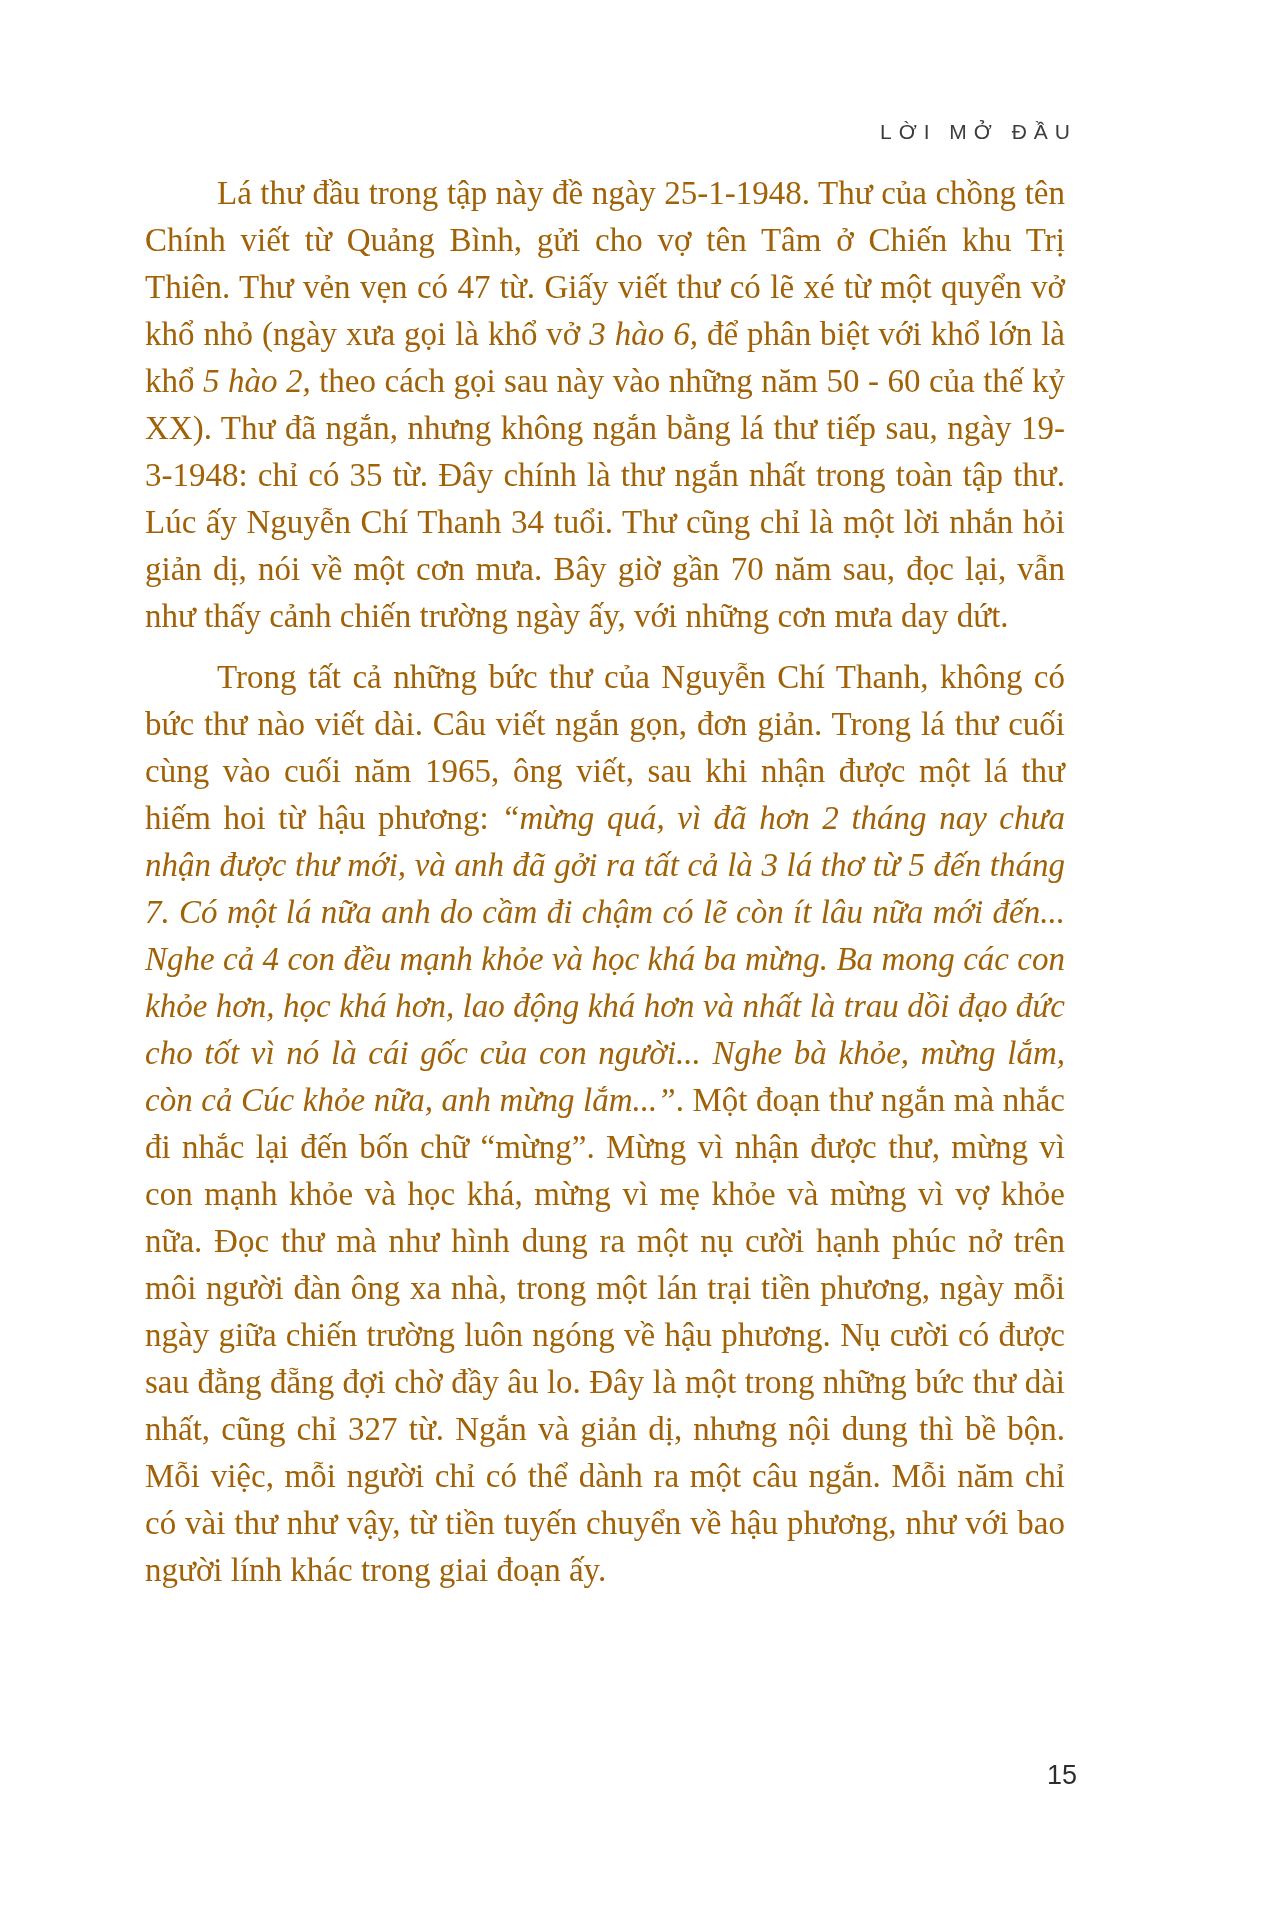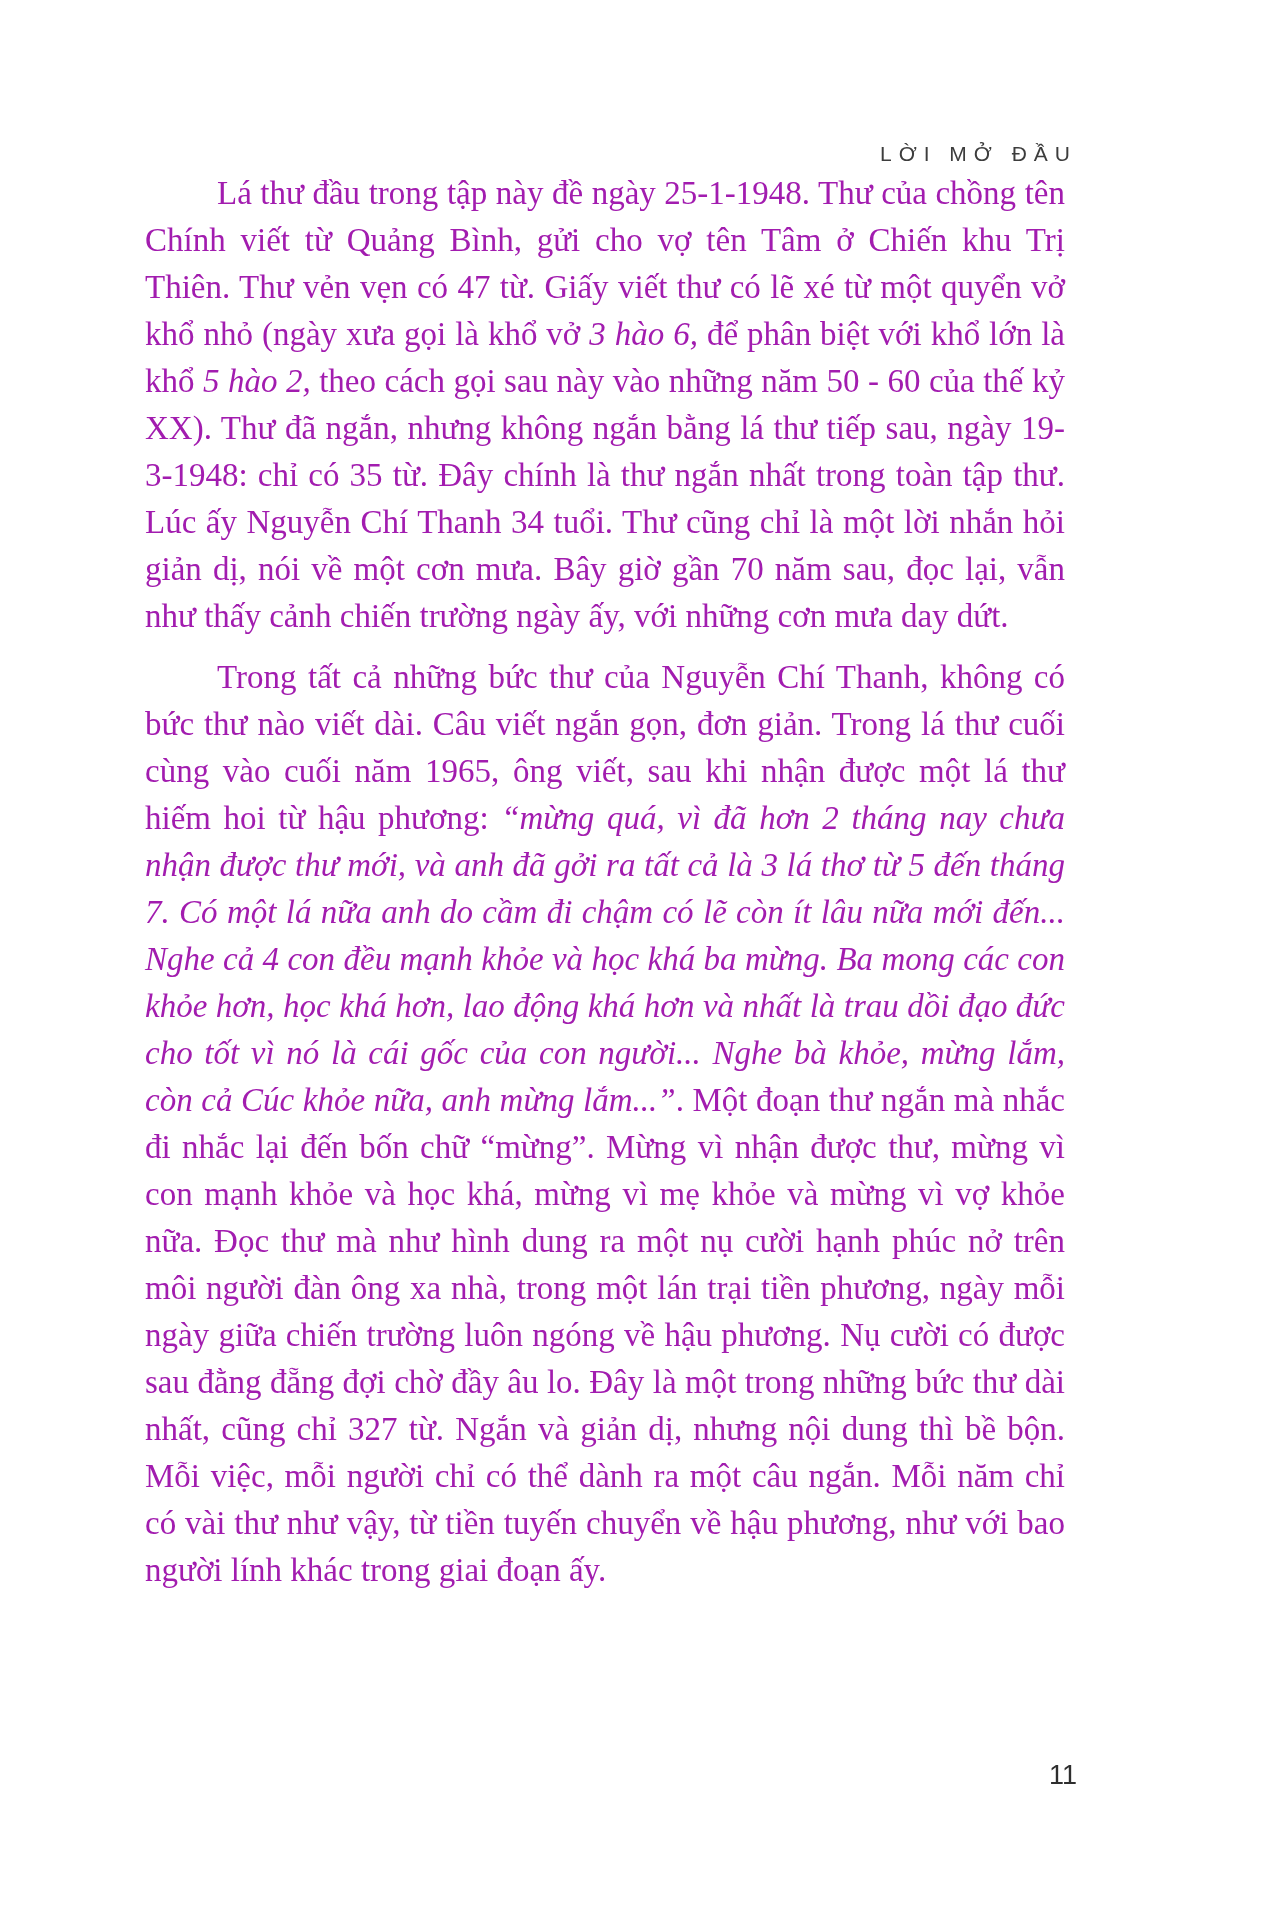--- a/index.html
+++ b/index.html
@@ -10,21 +10,21 @@
   .page {
     position: relative;
     width: 1276px;
     height: 1922px;
     background: #ffffff;
     overflow: hidden;
     font-family: "Liberation Serif", serif;
   }
   .running-head {
     position: absolute;
-    top: 142px;
+    top: 120px;
     left: 145px;
     width: 932px;
     text-align: right;
     font-family: "Liberation Sans", sans-serif;
     font-size: 21px;
     font-weight: 400;
     letter-spacing: 7px;
     color: #3d3d3d;
     white-space: nowrap;
   }
@@ -33,21 +33,21 @@
     top: 170px;
     left: 145px;
     width: 932px;
   }
   .para {
     margin: 0 12px 14px 0;
     font-size: 33px;
     line-height: 47px;
     text-align: justify;
     text-indent: 72px;
-    color: #a21caf;
+    color: #a16207;
   }
   .seg { font-style: normal; }
   .seg.italic { font-style: italic; }
   .page-number {
     position: absolute;
     top: 1760px;
     left: 145px;
     width: 932px;
     text-align: right;
     font-family: "Liberation Sans", sans-serif;
@@ -59,14 +59,14 @@
 <body>
 
 <div class="page">
   <div class="running-head">LỜI MỞ ĐẦU</div>
 
   <div class="body-text">
       <p class="para"><span class="seg">Lá thư đầu trong tập này đề ngày 25-1-1948. Thư của chồng tên Chính viết từ Quảng Bình, gửi cho vợ tên Tâm ở Chiến khu Trị Thiên. Thư vẻn vẹn có 47 từ. Giấy viết thư có lẽ xé từ một quyển vở khổ nhỏ (ngày xưa gọi là khổ vở </span><span class="seg italic">3 hào 6,</span><span class="seg"> để phân biệt với khổ lớn là khổ </span><span class="seg italic">5 hào 2,</span><span class="seg"> theo cách gọi sau này vào những năm 50 - 60 của thế kỷ XX). Thư đã ngắn, nhưng không ngắn bằng lá thư tiếp sau, ngày 19-3-1948: chỉ có 35 từ. Đây chính là thư ngắn nhất trong toàn tập thư. Lúc ấy Nguyễn Chí Thanh 34 tuổi. Thư cũng chỉ là một lời nhắn hỏi giản dị, nói về một cơn mưa. Bây giờ gần 70 năm sau, đọc lại, vẫn như thấy cảnh chiến trường ngày ấy, với những cơn mưa day dứt.</span></p>
       <p class="para"><span class="seg">Trong tất cả những bức thư của Nguyễn Chí Thanh, không có bức thư nào viết dài. Câu viết ngắn gọn, đơn giản. Trong lá thư cuối cùng vào cuối năm 1965, ông viết, sau khi nhận được một lá thư hiếm hoi từ hậu phương: </span><span class="seg italic">“mừng quá, vì đã hơn 2 tháng nay chưa nhận được thư mới, và anh đã gởi ra tất cả là 3 lá thơ từ 5 đến tháng 7. Có một lá nữa anh do cầm đi chậm có lẽ còn ít lâu nữa mới đến... Nghe cả 4 con đều mạnh khỏe và học khá ba mừng. Ba mong các con khỏe hơn, học khá hơn, lao động khá hơn và nhất là trau dồi đạo đức cho tốt vì nó là cái gốc của con người... Nghe bà khỏe, mừng lắm, còn cả Cúc khỏe nữa, anh mừng lắm...”</span><span class="seg">. Một đoạn thư ngắn mà nhắc đi nhắc lại đến bốn chữ “mừng”. Mừng vì nhận được thư, mừng vì con mạnh khỏe và học khá, mừng vì mẹ khỏe và mừng vì vợ khỏe nữa. Đọc thư mà như hình dung ra một nụ cười hạnh phúc nở trên môi người đàn ông xa nhà, trong một lán trại tiền phương, ngày mỗi ngày giữa chiến trường luôn ngóng về hậu phương. Nụ cười có được sau đằng đẵng đợi chờ đầy âu lo. Đây là một trong những bức thư dài nhất, cũng chỉ 327 từ. Ngắn và giản dị, nhưng nội dung thì bề bộn. Mỗi việc, mỗi người chỉ có thể dành ra một câu ngắn. Mỗi năm chỉ có vài thư như vậy, từ tiền tuyến chuyển về hậu phương, như với bao người lính khác trong giai đoạn ấy.</span></p>
     </div>
 
-  <div class="page-number">11</div>
+  <div class="page-number">15</div>
 </div>
 
 </body></html>

